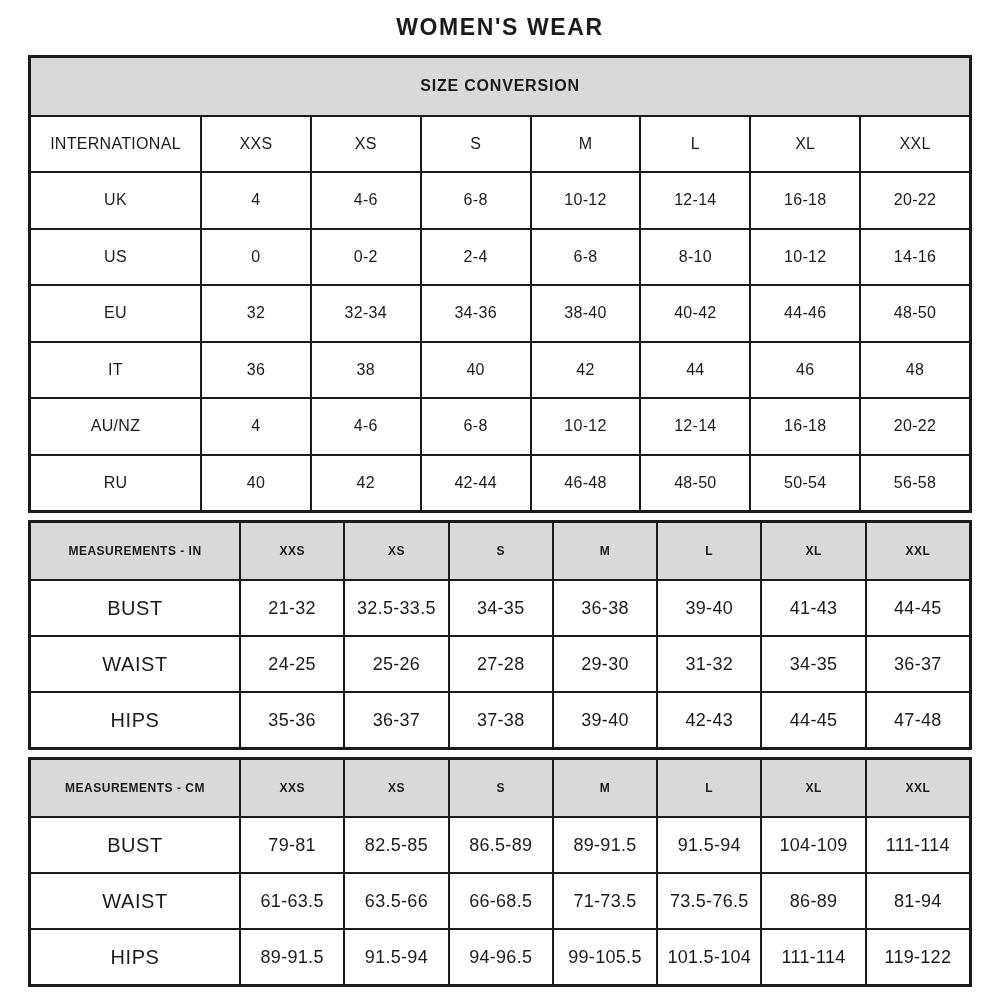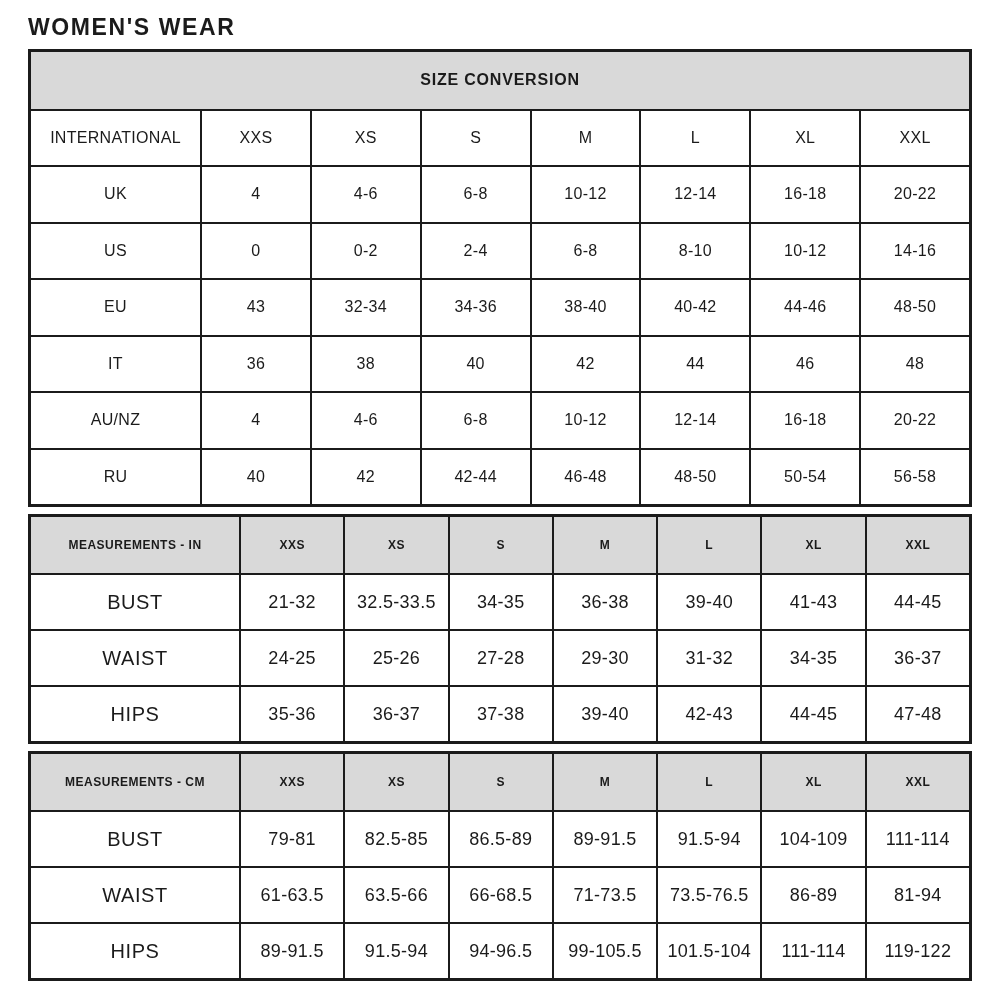--- a/index.html
+++ b/index.html
@@ -5,26 +5,26 @@
   * { box-sizing: border-box; }
   html, body {
     margin: 0; padding: 0;
     width: 1000px; height: 1000px;
     background: #ffffff;
     font-family: "Liberation Sans", sans-serif;
     color: #1b1b1b;
   }
   .doc { padding: 13px 28px 0 28px; }
   .title {
-    text-align: left;
+    text-align: center;
     font-size: 23px;
     font-weight: 700;
     letter-spacing: 1.6px;
     line-height: 28px;
-    margin: 0 0 8px 0;
+    margin: 0 0 14px 0;
   }
   .tbl {
     border: 3px solid #1b1b1b;
     display: grid;
     margin-bottom: 7px;
     background: #ffffff;
   }
   .t-size { grid-template-columns: 169px repeat(7, 1fr); grid-auto-rows: 56.5px; }
   .t-meas { grid-template-columns: 208px repeat(7, 1fr); grid-auto-rows: 56px; }
   .cell {
@@ -78,21 +78,21 @@
       <div class="cell val">20-22</div>
       <div class="cell rowlabel first-col">US</div>
       <div class="cell val">0</div>
       <div class="cell val">0-2</div>
       <div class="cell val">2-4</div>
       <div class="cell val">6-8</div>
       <div class="cell val">8-10</div>
       <div class="cell val">10-12</div>
       <div class="cell val">14-16</div>
       <div class="cell rowlabel first-col">EU</div>
-      <div class="cell val">43</div>
+      <div class="cell val">32</div>
       <div class="cell val">32-34</div>
       <div class="cell val">34-36</div>
       <div class="cell val">38-40</div>
       <div class="cell val">40-42</div>
       <div class="cell val">44-46</div>
       <div class="cell val">48-50</div>
       <div class="cell rowlabel first-col">IT</div>
       <div class="cell val">36</div>
       <div class="cell val">38</div>
       <div class="cell val">40</div>

